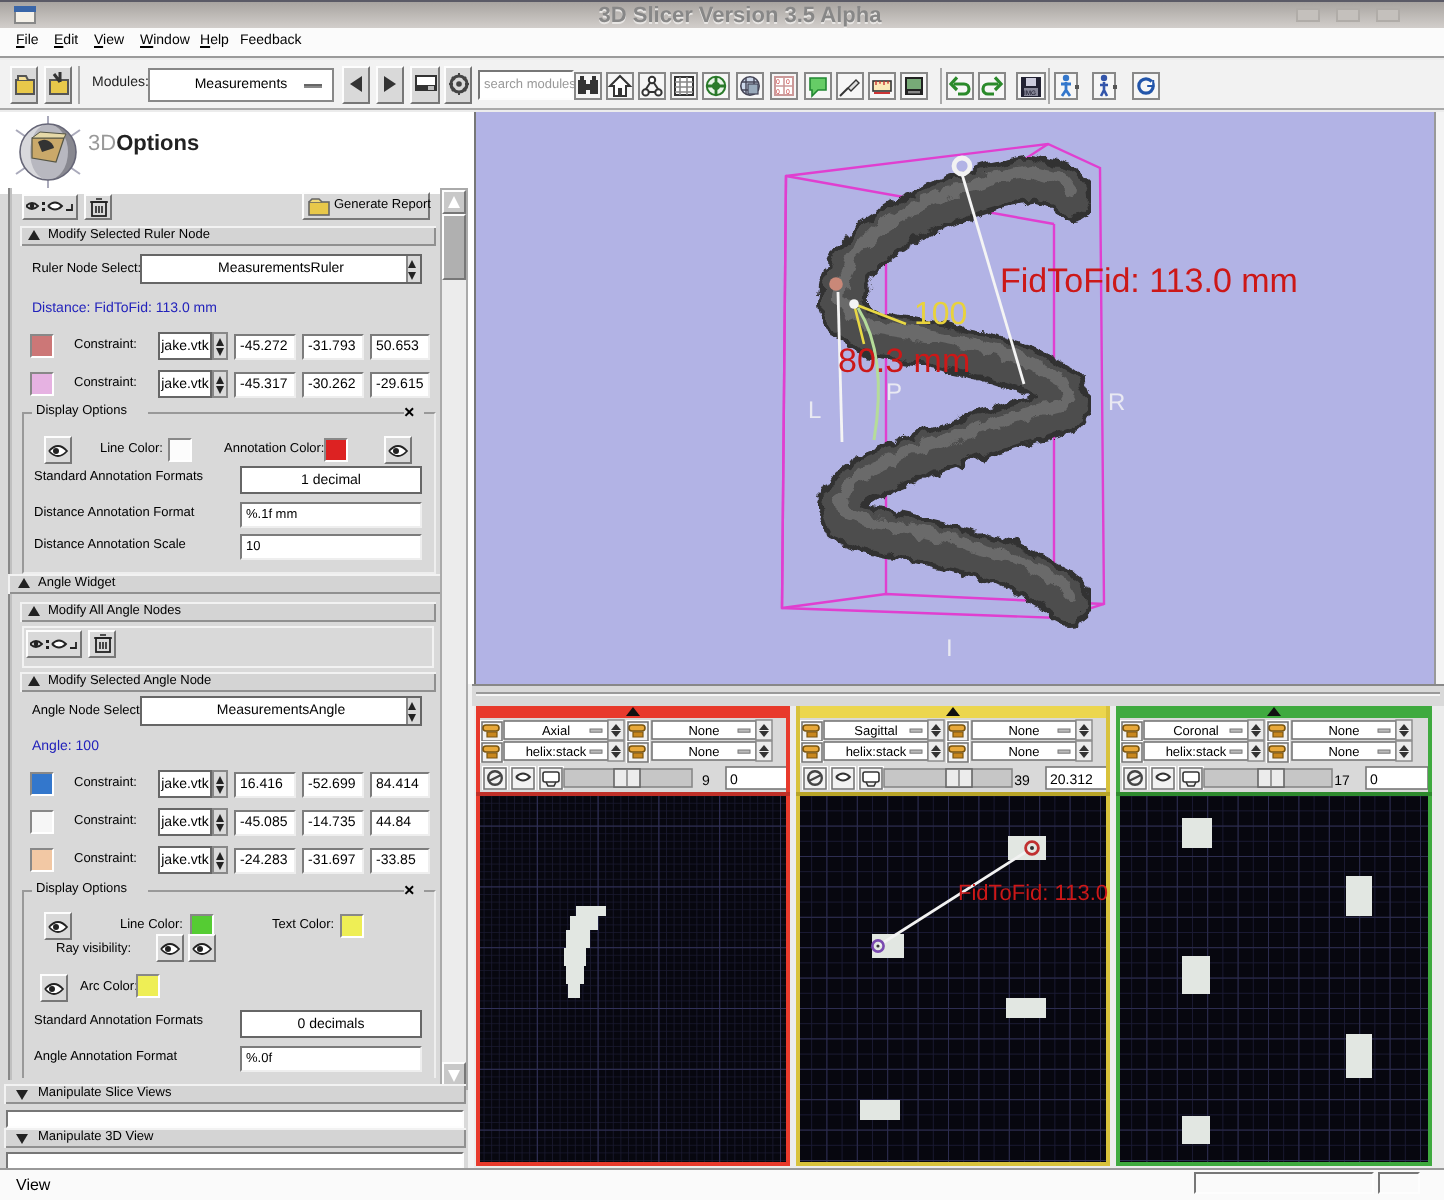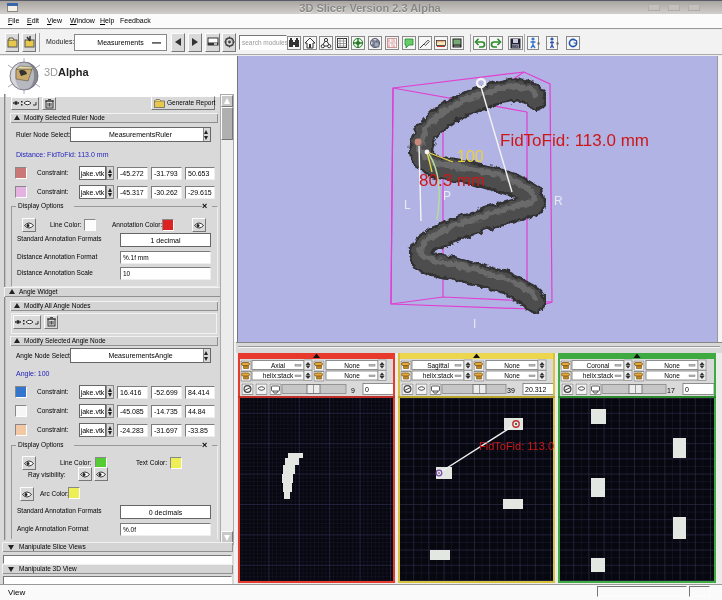--- a/index.html
+++ b/index.html
@@ -18,21 +18,21 @@
 .swatch { border-top:1px solid #888; border-left:1px solid #888; border-right:1px solid #fff; border-bottom:1px solid #fff; }
 .spin { width:8px; background:#d9d9d9; border:1px solid #888; }
 </style>
 </head>
 <body>
 <div id="root">
 
 <div class="abs" style="left:0;top:0;width:722px;height:14px;background:linear-gradient(#a8a4a0,#d2cecb);border-top:1px solid #5a5a66;"></div>
 <div class="abs" style="left:7px;top:3px;width:11px;height:9px;background:#f4f0e8;border:1px solid #888;"></div>
 <div class="abs" style="left:7px;top:3px;width:11px;height:3px;background:#3a66a8;"></div>
-<div class="abs" style="left:240px;top:2px;width:260px;height:11px;font-size:11px;font-weight:bold;color:#878787;text-align:center;text-shadow:0 1px 0 #e8e6e4;">3D Slicer Version 2.3 Alpha</div>
+<div class="abs" style="left:240px;top:2px;width:260px;height:11px;font-size:11px;font-weight:bold;color:#878787;text-align:center;text-shadow:0 1px 0 #e8e6e4;">3D Slicer Version 3.5 Alpha</div>
 <div class="abs" style="left:648px;top:4px;width:12px;height:7px;background:#c4c0bc;box-shadow:inset 0 0 0 1px #b0aca8;"></div>
 <div class="abs" style="left:668px;top:4px;width:12px;height:7px;background:#c4c0bc;box-shadow:inset 0 0 0 1px #b0aca8;"></div>
 <div class="abs" style="left:688px;top:4px;width:12px;height:7px;background:#c4c0bc;box-shadow:inset 0 0 0 1px #b0aca8;"></div>
 
 <div class="abs" style="left:0;top:14px;width:722px;height:15px;background:#fbfbfb;border-bottom:1px solid #9a9a9a;"></div>
 <div class="abs" style="left:8px;top:17px;font-size:7px;"><u>F</u>ile</div>
 <div class="abs" style="left:27px;top:17px;font-size:7px;"><u>E</u>dit</div>
 <div class="abs" style="left:47px;top:17px;font-size:7px;"><u>V</u>iew</div>
 <div class="abs" style="left:70px;top:17px;font-size:7px;"><u>W</u>indow</div>
 <div class="abs" style="left:100px;top:17px;font-size:7px;"><u>H</u>elp</div>
@@ -210,21 +210,21 @@
 <path d="M2 8 L34 30 M2 30 L34 8 M18 1 V37" stroke="#aab" stroke-width="1"></path>
 <circle cx="18" cy="19" r="14" fill="#b8b8c0"></circle>
 <path d="M18 5 a14 14 0 0 1 0 28 a10 14 0 0 0 0-28" fill="#888890"></path>
 <path d="M18 5 a14 14 0 0 0 0 28 a9 14 0 0 1 0-28" fill="#d8d8dc"></path>
 <circle cx="18" cy="19" r="14" fill="none" stroke="#667" stroke-width="0.8"></circle>
 <path d="M10 12 L26 12 L22 24 L10 22 Z" fill="#caa96a" stroke="#554" stroke-width="0.6"></path>
 <path d="M10 12 L14 9 L27 10 L26 12 Z" fill="#e6d9a8" stroke="#554" stroke-width="0.5"></path>
 <path d="M13 14 a5 5 0 0 1 8 3 l-6 2 Z" fill="#333"></path>
 </svg>
 </div>
-<div class="abs" style="left:44px;top:66px;font-size:11px;color:#999;">3D<span style="color:#222;font-weight:bold;">Alpha</span></div>
+<div class="abs" style="left:44px;top:66px;font-size:11px;color:#999;">3D<span style="color:#222;font-weight:bold;">Options</span></div>
 
 <div class="abs" style="left:2px;top:97px;width:232px;height:443px;background:#d9d9d9;"></div>
 <div id="modpanel">
 <div class="abs" style="left:4px;top:94px;width:2px;height:446px;background:#c0c0c0;border-left:1px solid #888;"></div>
 
 <div class="abs raised" style="left:11px;top:97px;width:28px;height:13px;"></div>
 <svg class="abs" style="left:13px;top:99px;" width="24" height="9" viewBox="0 0 24 9">
         <path d="M0 4 Q3 1 6 4 Q3 7 0 4" fill="#fff" stroke="#222" stroke-width="0.9"></path>
         <circle cx="3" cy="4" r="1.2" fill="#222"></circle>
         <rect x="8" y="2" width="1.5" height="1.5" fill="#222"></rect>

